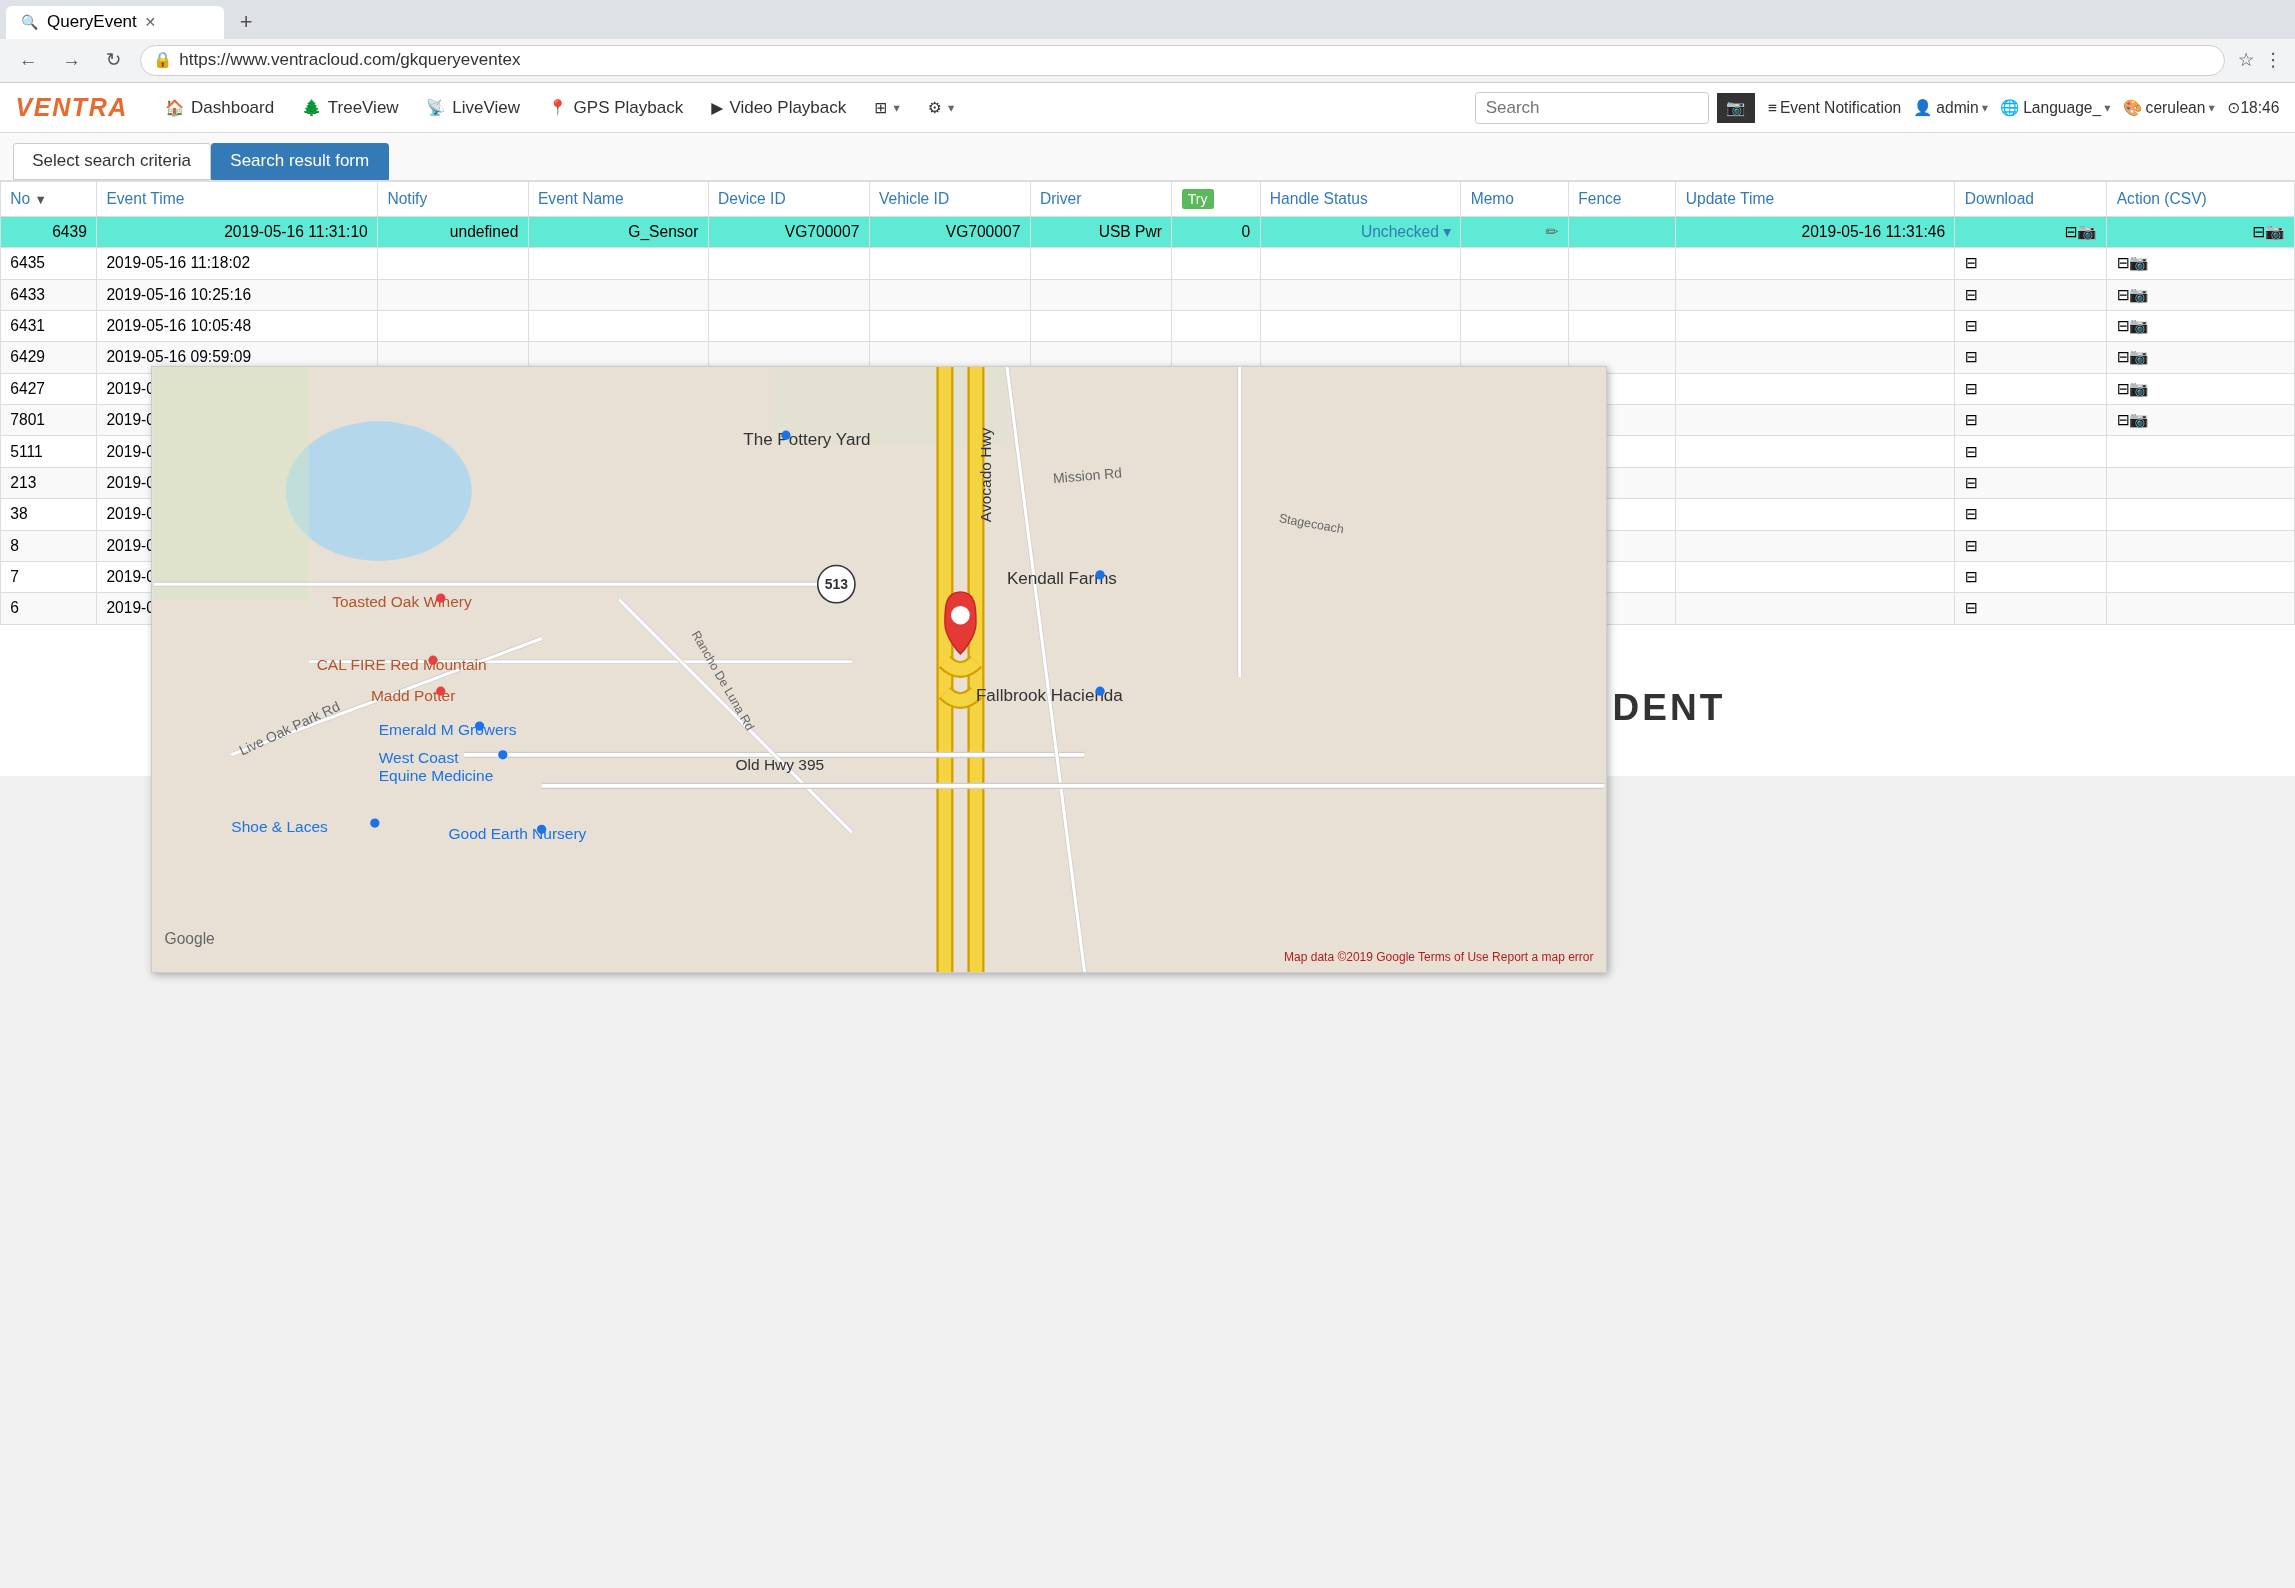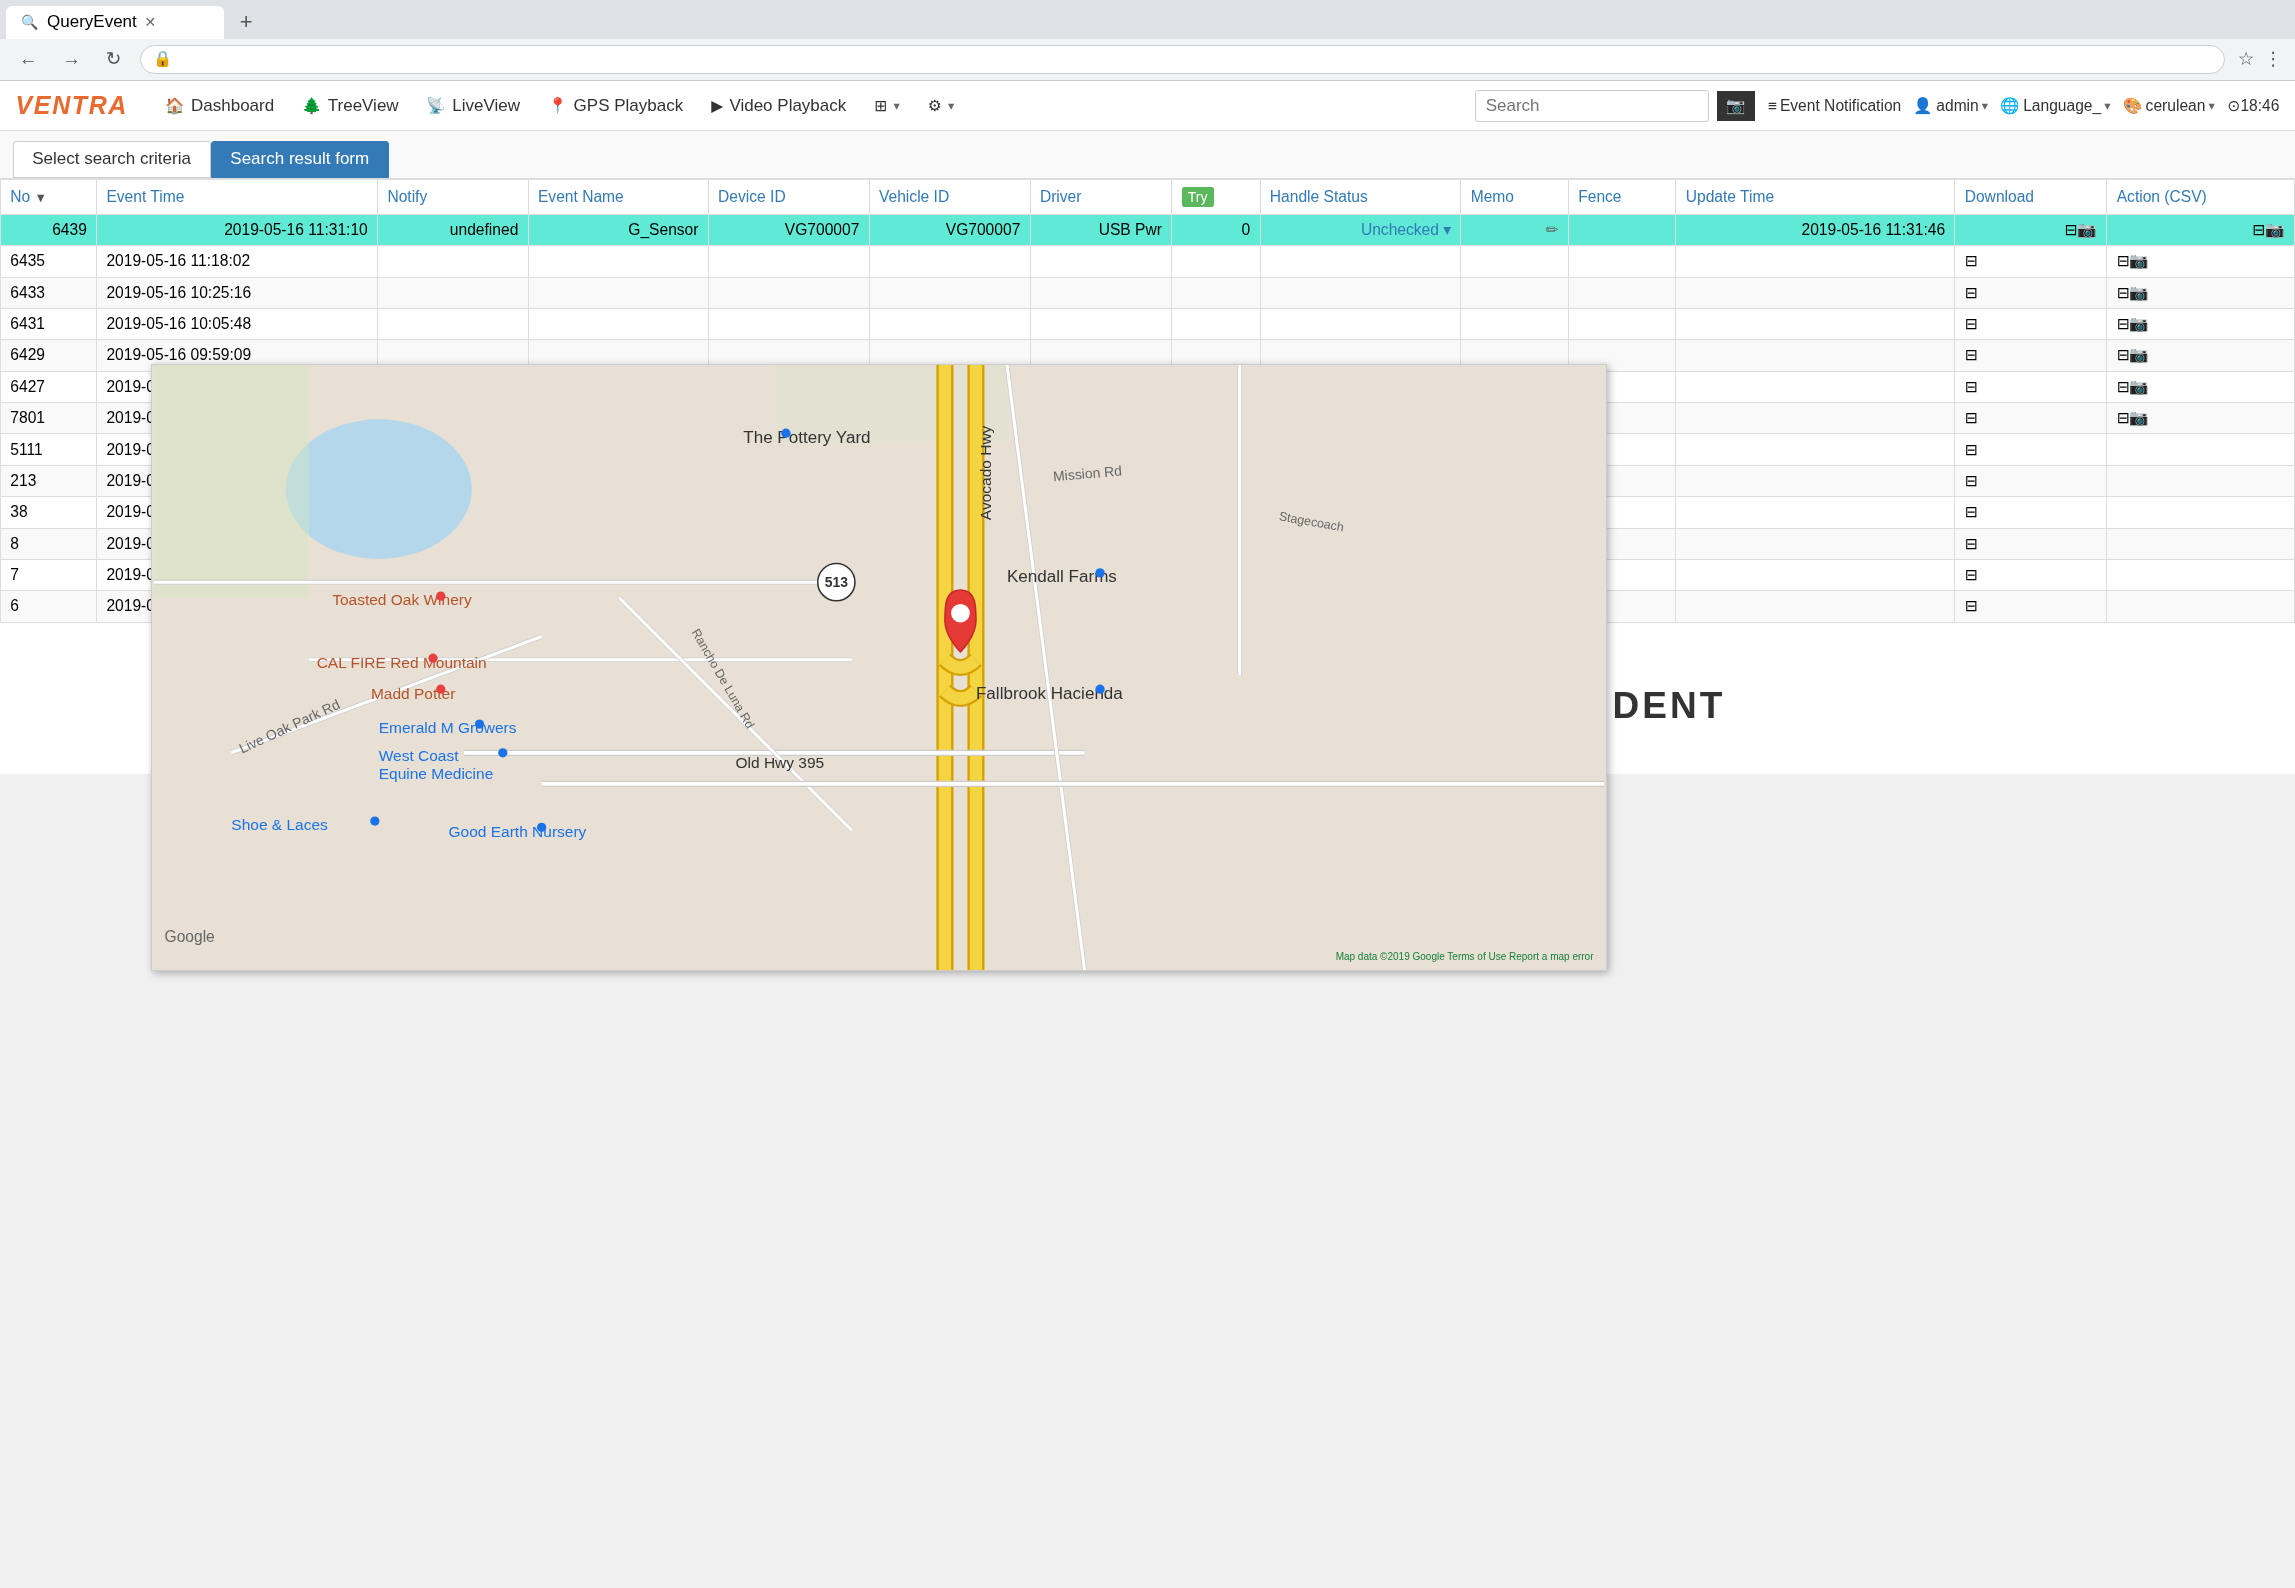--- a/index.html
+++ b/index.html
@@ -58,21 +58,21 @@
     
     .map-bg { width: 100%; height: 100%; }
 
     
     .page-caption { text-align: center; padding: 62px 0 47px; font-size: 37px; font-weight: bold; color: #333; letter-spacing: 3.1px; background: white; }
 
     .table-area { position: relative; }
 
     
     .google-watermark { position: absolute; bottom: 24px; left: 12.5px; font-size: 15.6px; color: #666; }
-    .map-attribution { position: absolute; bottom: 7.8px; right: 12.5px; font-size: 10px; color: #15803d; }
+    .map-attribution { position: absolute; bottom: 7.8px; right: 12.5px; font-size: 12px; color: #b91c1c; }
 
     .sort-arrow { color: #555; font-size: 12.5px; }
   </style>
 </head>
 <body>
 
 <div class="browser-chrome">
   <div class="browser-tabs">
     <div class="tab-active">
       <span style="font-size:14px;">🔍</span>
@@ -80,20 +80,21 @@
       <span class="tab-close">✕</span>
     </div>
     <button class="tab-new">+</button>
   </div>
   <div class="browser-toolbar">
     <button class="nav-btn">←</button>
     <button class="nav-btn">→</button>
     <button class="nav-btn">↻</button>
     <div class="address-bar">
       <span class="address-lock">🔒</span>
+      <span class="address-text">https://www.ventracloud.com/gkqueryeventex</span>
     </div>
     <div class="toolbar-actions">
       <button class="toolbar-icon-btn">☆</button>
       <button class="toolbar-icon-btn">⋮</button>
     </div>
   </div>
 </div>
 
 <div class="app-nav">
   <div class="app-logo">VENTRA</div>

